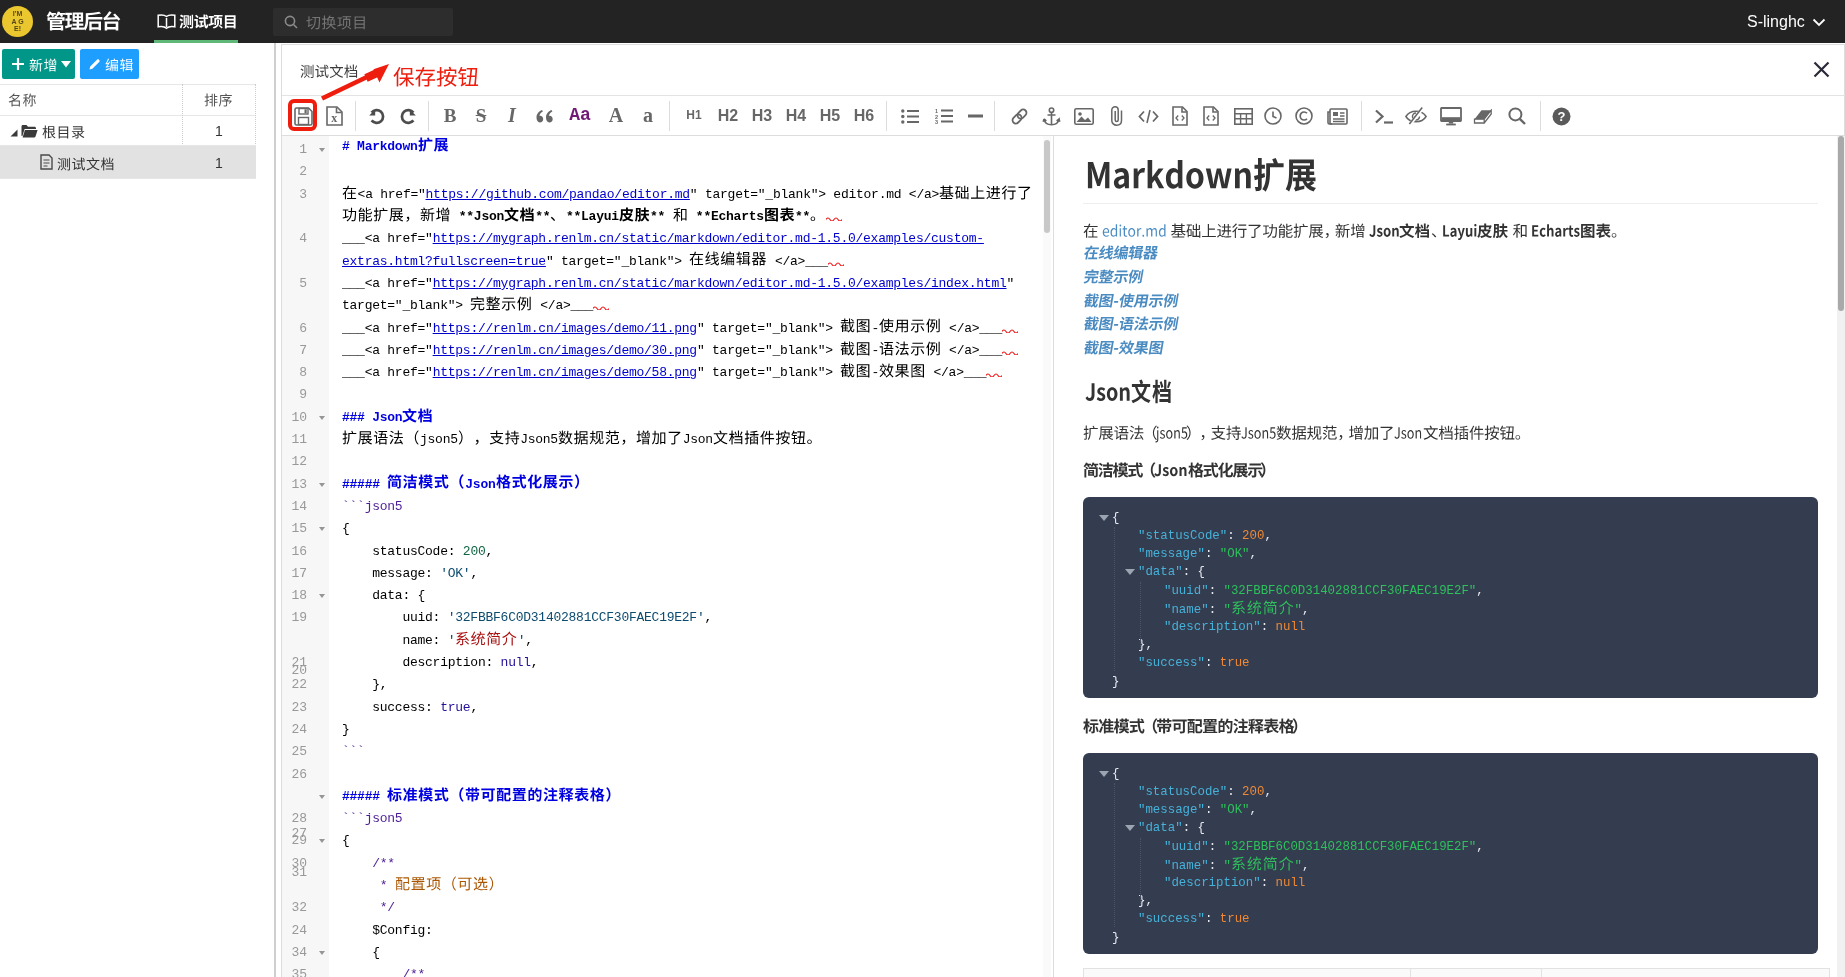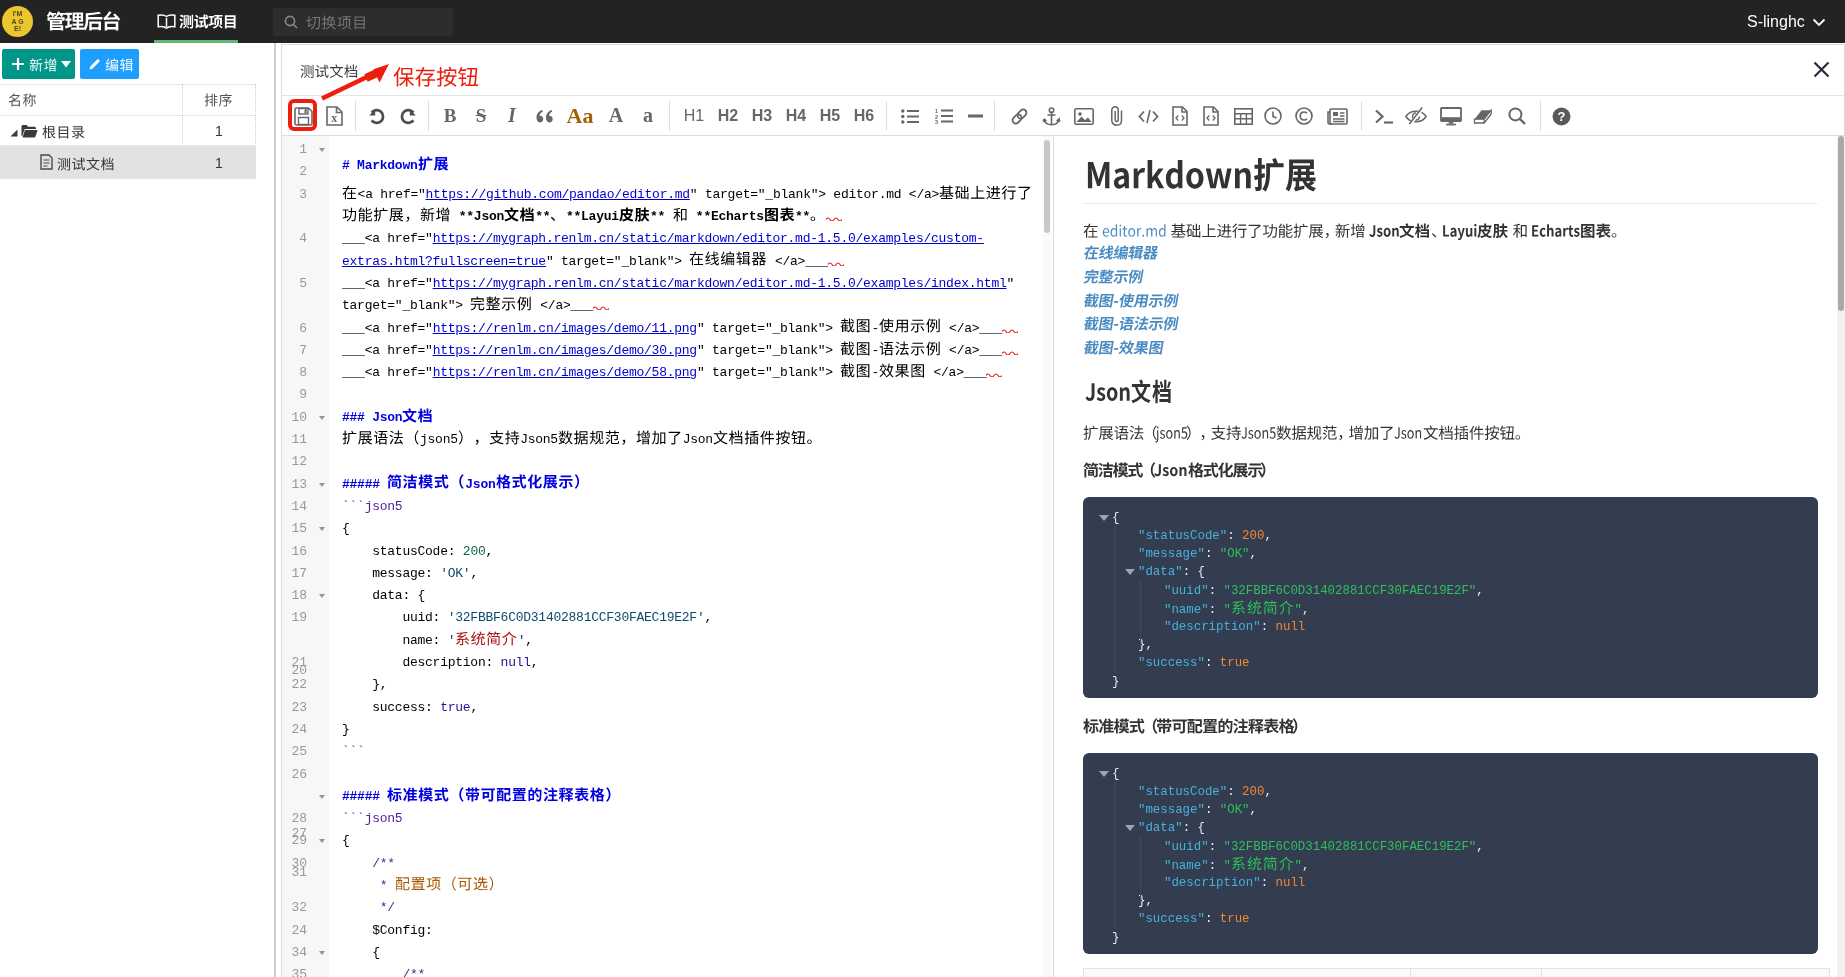--- a/index.html
+++ b/index.html
@@ -145,31 +145,31 @@
 <div class="abs" style="left:512.0px;top:96px;width:0;height:39px;line-height:39px;display:flex;justify-content:center;align-items:center;overflow:visible">
     <span style="font-family:'Liberation Serif';font-weight:bold;font-size:20px;color:#676767;white-space:nowrap;font-style:italic">I</span>
   </div>
 <svg class="abs tico" style="left:535.5px;top:109.5px" width="17" height="13" viewBox="0 0 17 13">
     <g transform="rotate(180 8.5 6.5)">
       <path d="M3.6 0.5 C1.6 0.5 0.3 2 0.3 4 C0.3 6 1.6 7.3 3.3 7.3 C3.6 7.3 3.9 7.3 4.1 7.2 C3.8 9.3 2.4 10.9 0.6 11.6 L1.5 12.9 C4.8 11.7 7 8.9 7 5.4 C7 2.4 5.6 0.5 3.6 0.5 Z" fill="#676767"></path>
       <path d="M13.1 0.5 C11.1 0.5 9.8 2 9.8 4 C9.8 6 11.1 7.3 12.8 7.3 C13.1 7.3 13.4 7.3 13.6 7.2 C13.3 9.3 11.9 10.9 10.1 11.6 L11 12.9 C14.3 11.7 16.5 8.9 16.5 5.4 C16.5 2.4 15.1 0.5 13.1 0.5 Z" fill="#676767"></path>
     </g>
   </svg>
 <div class="abs" style="left:580.0px;top:96px;width:0;height:39px;line-height:39px;display:flex;justify-content:center;align-items:center;overflow:visible">
-    <span style="font-family:Liberation Serif, serif;font-weight:bold;font-size:22px;color:#a16207;white-space:nowrap;">Aa</span>
+    <span style="font-family:Liberation Mono, monospace;font-weight:bold;font-size:18px;color:#701a75;white-space:nowrap;">Aa</span>
   </div>
 <div class="abs" style="left:616.0px;top:96px;width:0;height:39px;line-height:39px;display:flex;justify-content:center;align-items:center;overflow:visible">
     <span style="font-family:'Liberation Serif';font-weight:bold;font-size:20px;color:#676767;white-space:nowrap;">A</span>
   </div>
 <div class="abs" style="left:648.0px;top:96px;width:0;height:39px;line-height:39px;display:flex;justify-content:center;align-items:center;overflow:visible">
     <span style="font-family:'Liberation Serif';font-weight:bold;font-size:20px;color:#676767;white-space:nowrap;">a</span>
   </div>
 <div class="sep" style="left:669px"></div>
 <div class="abs" style="left:694.0px;top:96px;width:0;height:39px;line-height:39px;display:flex;justify-content:center;align-items:center;overflow:visible">
-    <span style="font-family:'Liberation Sans';font-weight:normal;font-size:16px;color:#676767;white-space:nowrap;">H1</span>
+    <span style="font-family:'Liberation Sans';font-weight:bold;font-size:12px;color:#676767;white-space:nowrap;">H1</span>
   </div>
 <div class="abs" style="left:728.0px;top:96px;width:0;height:39px;line-height:39px;display:flex;justify-content:center;align-items:center;overflow:visible">
     <span style="font-family:'Liberation Sans';font-weight:bold;font-size:16px;color:#676767;white-space:nowrap;">H2</span>
   </div>
 <div class="abs" style="left:762.0px;top:96px;width:0;height:39px;line-height:39px;display:flex;justify-content:center;align-items:center;overflow:visible">
     <span style="font-family:'Liberation Sans';font-weight:bold;font-size:16px;color:#676767;white-space:nowrap;">H3</span>
   </div>
 <div class="abs" style="left:796.0px;top:96px;width:0;height:39px;line-height:39px;display:flex;justify-content:center;align-items:center;overflow:visible">
     <span style="font-family:'Liberation Sans';font-weight:bold;font-size:16px;color:#676767;white-space:nowrap;">H4</span>
   </div>
@@ -282,21 +282,21 @@
 <path d="M7 38.5 L53 16.5" stroke="#ee1d0d" stroke-width="4.6" fill="none"></path>
 <path d="M74 4 L58.5 9.2 L64.5 22.5 Z" fill="#ee1d0d"></path>
 <path d="M51 18 L62 13" stroke="#ee1d0d" stroke-width="8" fill="none"></path>
 </svg>
 <div class="abs" style="left:393px;top:66px"><svg class="cj" width="86.0" height="21.5" viewBox="0 0 86.0 21.5" style="vertical-align:-2.58px" overflow="visible">
       <path fill="#ee1d0d" d="M9.7 3.3H17.7V7.3H9.7ZM8.2 1.9V8.7H12.9V11.4H6.6V12.9H11.9C10.4 15.2 8.2 17.3 6 18.4C6.3 18.7 6.8 19.3 7.1 19.7C9.2 18.5 11.4 16.3 12.9 13.9V20.6H14.5V13.9C15.9 16.2 18 18.5 20 19.7C20.2 19.3 20.7 18.8 21.1 18.4C19 17.3 16.8 15.2 15.4 12.9H20.5V11.4H14.5V8.7H19.3V1.9ZM6 0.9C4.7 4.2 2.6 7.4 0.5 9.4C0.8 9.8 1.2 10.7 1.4 11C2.2 10.2 3 9.3 3.7 8.3V20.6H5.3V5.9C6.1 4.5 6.9 2.9 7.5 1.4Z M34.7 11.4V13.2H28.7V14.7H34.7V18.7C34.7 19 34.6 19.1 34.2 19.1C33.8 19.1 32.6 19.1 31.1 19.1C31.3 19.5 31.6 20.2 31.6 20.6C33.5 20.6 34.7 20.6 35.4 20.4C36.1 20.1 36.3 19.7 36.3 18.7V14.7H42.1V13.2H36.3V12C37.9 11 39.6 9.6 40.7 8.3L39.7 7.5L39.4 7.6H30.5V9.1H37.9C36.9 10 35.8 10.9 34.7 11.4ZM29.8 0.9C29.5 1.8 29.2 2.7 28.9 3.7H22.9V5.2H28.2C26.8 8.2 24.8 11 22.2 12.8C22.4 13.2 22.8 13.9 23 14.3C23.9 13.6 24.8 12.9 25.5 12V20.6H27.2V10.1C28.3 8.6 29.2 6.9 30 5.2H41.7V3.7H30.6C30.9 2.9 31.2 2.1 31.4 1.3Z M59.6 10.8C59.2 12.8 58.5 14.4 57.5 15.7C56.4 15.1 55.2 14.4 54.1 13.9C54.6 13 55.1 11.9 55.6 10.8ZM52 14.4C53.4 15.1 54.9 15.9 56.4 16.8C55 18 53.1 18.7 50.7 19.3C51 19.6 51.4 20.3 51.5 20.7C54.2 20 56.2 19 57.8 17.6C59.6 18.7 61.3 19.8 62.3 20.7L63.5 19.4C62.4 18.6 60.7 17.5 58.9 16.5C60.1 15 60.9 13.1 61.3 10.8H63.6V9.3H56.2C56.6 8.2 57 7.2 57.3 6.1L55.6 5.9C55.3 7 54.9 8.1 54.4 9.3H50.6V10.8H53.8C53.2 12.1 52.5 13.4 52 14.4ZM51.2 3.6V7.8H52.8V5.1H61.8V7.8H63.3V3.6H58.3C58.1 2.8 57.7 1.7 57.4 0.8L55.7 1.1C56 1.8 56.3 2.8 56.5 3.6ZM46.8 0.9V5.2H43.9V6.7H46.8V12.1L43.6 13L44 14.5L46.8 13.7V18.8C46.8 19.1 46.7 19.2 46.4 19.2C46.1 19.2 45.2 19.2 44.2 19.2C44.5 19.6 44.7 20.3 44.7 20.6C46.2 20.6 47 20.6 47.6 20.4C48.2 20.1 48.4 19.7 48.4 18.8V13.2L51.1 12.3L50.9 10.8L48.4 11.6V6.7H50.7V5.2H48.4V0.9Z M82.5 3.4C82.4 5.3 82.3 7.4 82.1 9.5H78.4C78.7 7.4 78.9 5.3 79.1 3.4ZM72.3 18.4V20H85.1V18.4H82.9C83.4 14.1 83.9 7.1 84.2 2H83.2L73.7 1.9V3.4H77.4C77.3 5.3 77.1 7.4 76.8 9.5H73.9V11H76.7C76.3 13.7 76 16.4 75.6 18.4ZM82 11C81.8 13.7 81.5 16.4 81.2 18.4H77.2C77.6 16.4 77.9 13.7 78.2 11ZM67.9 0.9C67.3 3 66.3 5.1 65 6.5C65.3 6.9 65.8 7.7 65.9 8C66.7 7.2 67.4 6.1 68 4.9H73.2V3.3H68.6C68.9 2.6 69.2 2 69.4 1.3ZM65.6 11.5V13H68.8V17.3C68.8 18.4 68 19.1 67.6 19.4C67.9 19.7 68.3 20.2 68.4 20.5C68.8 20.1 69.4 19.7 73.1 17.4C73 17.1 72.8 16.5 72.7 16.1L70.2 17.5V13H73.3V11.5H70.2V8.6H72.6V7.2H66.7V8.6H68.8V11.5Z"></path>
     </svg></div>
 <div class="abs" style="left:282px;top:136px;width:47px;height:841px;background:#f7f7f7"></div>
 <div class="ln" style="top:139.15px">1</div>
 <div class="fold" style="top:148.15px"></div>
-<div class="row" style="top:155px"><span class="cm-hdr"># Markdown</span><svg class="cj" width="31.2" height="15.0" viewBox="0 0 31.2 15.0" style="vertical-align:-1.80px" overflow="visible">
+<div class="row" style="top:136px"><span class="cm-hdr"># Markdown</span><svg class="cj" width="31.2" height="15.0" viewBox="0 0 31.2 15.0" style="vertical-align:-1.80px" overflow="visible">
       <path fill="#0000e0" d="M2.3 0.5V3.3H0.7V5H2.3V7.6C1.6 7.8 1 7.9 0.4 8.1L0.9 9.9L2.3 9.4V12.4C2.3 12.6 2.3 12.7 2.1 12.7C1.9 12.7 1.4 12.7 0.9 12.7C1.1 13.2 1.3 14 1.3 14.4C2.3 14.4 3 14.4 3.5 14.1C3.9 13.8 4.1 13.3 4.1 12.4V8.9L5.6 8.5L5.4 6.8L4.1 7.2V5H5.6V3.3H4.1V0.5ZM9 0.9C9.3 1.5 9.6 2.1 9.8 2.7H6.2V6.5C6.2 8.6 6 11.6 4.4 13.6C4.8 13.8 5.6 14.4 5.9 14.7C7.7 12.4 8 8.9 8 6.5V4.4H14.4V2.7H11.7C11.4 2 11 1.1 10.6 0.4Z M20.5 14.6V14.6C20.8 14.4 21.3 14.3 24.6 13.6C24.6 13.2 24.7 12.5 24.8 12.1L22.3 12.6V10.2H23.8C24.8 12.4 26.5 13.9 29.1 14.5C29.3 14.1 29.8 13.4 30.1 13C29.1 12.9 28.2 12.5 27.5 12.1C28.1 11.8 28.8 11.4 29.4 10.9L28.4 10.2H29.9V8.7H27.1V7.7H29.3V6.2H27.1V5.1H29.1V1.1H17.5V5.5C17.5 7.9 17.4 11.4 15.9 13.7C16.4 13.8 17.2 14.3 17.5 14.6C19.1 12.1 19.4 8.2 19.4 5.5V5.1H21.6V6.2H19.7V7.7H21.6V8.7H19.4V10.2H20.6V11.8C20.6 12.6 20.1 13 19.8 13.2C20.1 13.5 20.4 14.2 20.5 14.6ZM23.2 7.7H25.5V8.7H23.2ZM23.2 6.2V5.1H25.5V6.2ZM25.5 10.2H27.8C27.4 10.6 26.9 10.9 26.3 11.2C26 10.9 25.8 10.6 25.5 10.2ZM19.4 2.6H27.3V3.6H19.4Z"></path>
     </svg></div>
 <div class="ln" style="top:161.45px">2</div>
 <div class="ln" style="top:183.75px">3</div>
 <div class="row" style="top:183.75px"><svg class="cj" width="15.6" height="15.0" viewBox="0 0 15.6 15.0" style="vertical-align:-1.80px" overflow="visible">
       <path fill="#000" d="M5.9 0.6C5.7 1.4 5.4 2.2 5.1 2.9H0.9V4H4.6C3.6 5.9 2.3 7.7 0.6 8.9C0.8 9.2 1 9.6 1.2 9.9C1.8 9.5 2.4 9 2.9 8.4V14.3H4V7.1C4.7 6.1 5.3 5.1 5.8 4H14.1V2.9H6.3C6.6 2.2 6.8 1.6 7 0.9ZM9 4.8V7.7H5.6V8.7H9V13H5V14H14.1V13H10.1V8.7H13.5V7.7H10.1V4.8Z"></path>
     </svg>&lt;a href="<span class="cm-url">https://github.com/pandao/editor.md</span>" target="_blank"&gt; editor.md &lt;/a&gt;<svg class="cj" width="93.6" height="15.0" viewBox="0 0 93.6 15.0" style="vertical-align:-1.80px" overflow="visible">
       <path fill="#000" d="M10.3 0.6V2.1H4.8V0.6H3.7V2.1H1.4V3H3.7V7.8H0.7V8.8H4C3.1 9.8 1.8 10.8 0.5 11.3C0.8 11.5 1.1 11.9 1.3 12.1C2.7 11.5 4.3 10.2 5.2 8.8H9.9C10.8 10.1 12.3 11.4 13.8 12C13.9 11.7 14.3 11.3 14.5 11.1C13.2 10.6 12 9.8 11.1 8.8H14.3V7.8H11.4V3H13.7V2.1H11.4V0.6ZM4.8 3H10.3V4H4.8ZM6.9 9.3V10.5H3.8V11.4H6.9V13H1.9V14H13.2V13H8V11.4H11.2V10.5H8V9.3ZM4.8 4.8H10.3V5.9H4.8ZM4.8 6.7H10.3V7.8H4.8Z M16.4 1.4V2.4H18.2C17.8 4.7 17.1 6.9 16 8.3C16.2 8.6 16.5 9.2 16.5 9.5C16.8 9.1 17.1 8.7 17.3 8.3V13.7H18.3V12.5H21.1V6H18.3C18.7 4.9 19 3.7 19.3 2.4H21.5V1.4ZM18.3 7H20.2V11.5H18.3ZM21.9 7.9V13.5H28.5V14.2H29.5V7.9H28.5V12.4H26.3V6.9H29.2V2H28.1V5.9H26.3V0.7H25.2V5.9H23.3V2H22.3V6.9H25.2V12.4H23.1V7.9Z M37.6 0.8V12.6H32V13.7H45.5V12.6H38.8V6.6H44.4V5.5H38.8V0.8Z M48 1.5C48.8 2.3 49.8 3.4 50.3 4.1L51.2 3.3C50.7 2.7 49.6 1.7 48.8 0.9ZM57.6 0.9V3.3H55.1V0.9H54V3.3H51.9V4.4H54V6.2L54 7.1H51.8V8.2H53.9C53.6 9.3 53.1 10.4 52 11.3C52.3 11.4 52.7 11.9 52.8 12.1C54.2 11.1 54.8 9.6 55 8.2H57.6V12H58.7V8.2H61V7.1H58.7V4.4H60.7V3.3H58.7V0.9ZM55.1 4.4H57.6V7.1H55.1L55.1 6.2ZM50.7 6H47.5V7.1H49.6V11.4C48.9 11.6 48.2 12.3 47.4 13.2L48.1 14.2C48.9 13.2 49.6 12.3 50.1 12.3C50.5 12.3 51 12.8 51.6 13.2C52.6 13.8 53.9 14 55.7 14C57.2 14 59.9 13.9 60.9 13.8C60.9 13.5 61.1 13 61.3 12.7C59.8 12.8 57.5 13 55.8 13C54.1 13 52.8 12.9 51.8 12.2C51.3 11.9 51 11.6 50.7 11.5Z M68.9 1.5V2.6H76.3V1.5ZM66.4 0.6C65.6 1.7 64.2 3 62.9 3.9C63.1 4.1 63.4 4.5 63.6 4.8C64.9 3.8 66.5 2.3 67.5 1ZM68.3 5.6V6.7H73.3V12.9C73.3 13.2 73.2 13.3 72.9 13.3C72.7 13.3 71.6 13.3 70.6 13.2C70.7 13.6 70.9 14 71 14.4C72.4 14.4 73.3 14.4 73.8 14.2C74.3 14 74.5 13.6 74.5 13V6.7H76.7V5.6ZM67 3.8C66 5.5 64.3 7.3 62.8 8.4C63 8.6 63.4 9.1 63.6 9.3C64.1 8.9 64.7 8.3 65.3 7.7V14.4H66.4V6.5C67 5.8 67.6 5 68.1 4.2Z M79.5 1.8V2.9H89.2C88 3.9 86.4 5.1 85 5.8V12.9C85 13.2 84.9 13.3 84.5 13.3C84.2 13.3 83 13.3 81.8 13.3C82 13.6 82.2 14.1 82.2 14.4C83.8 14.4 84.8 14.4 85.3 14.2C86 14 86.1 13.7 86.1 12.9V6.4C88 5.4 90.1 3.8 91.4 2.4L90.5 1.7L90.3 1.8Z"></path>
     </svg></div>
 <div class="row" style="top:206.05px"><svg class="cj" width="109.2" height="15.0" viewBox="0 0 109.2 15.0" style="vertical-align:-1.80px" overflow="visible">

